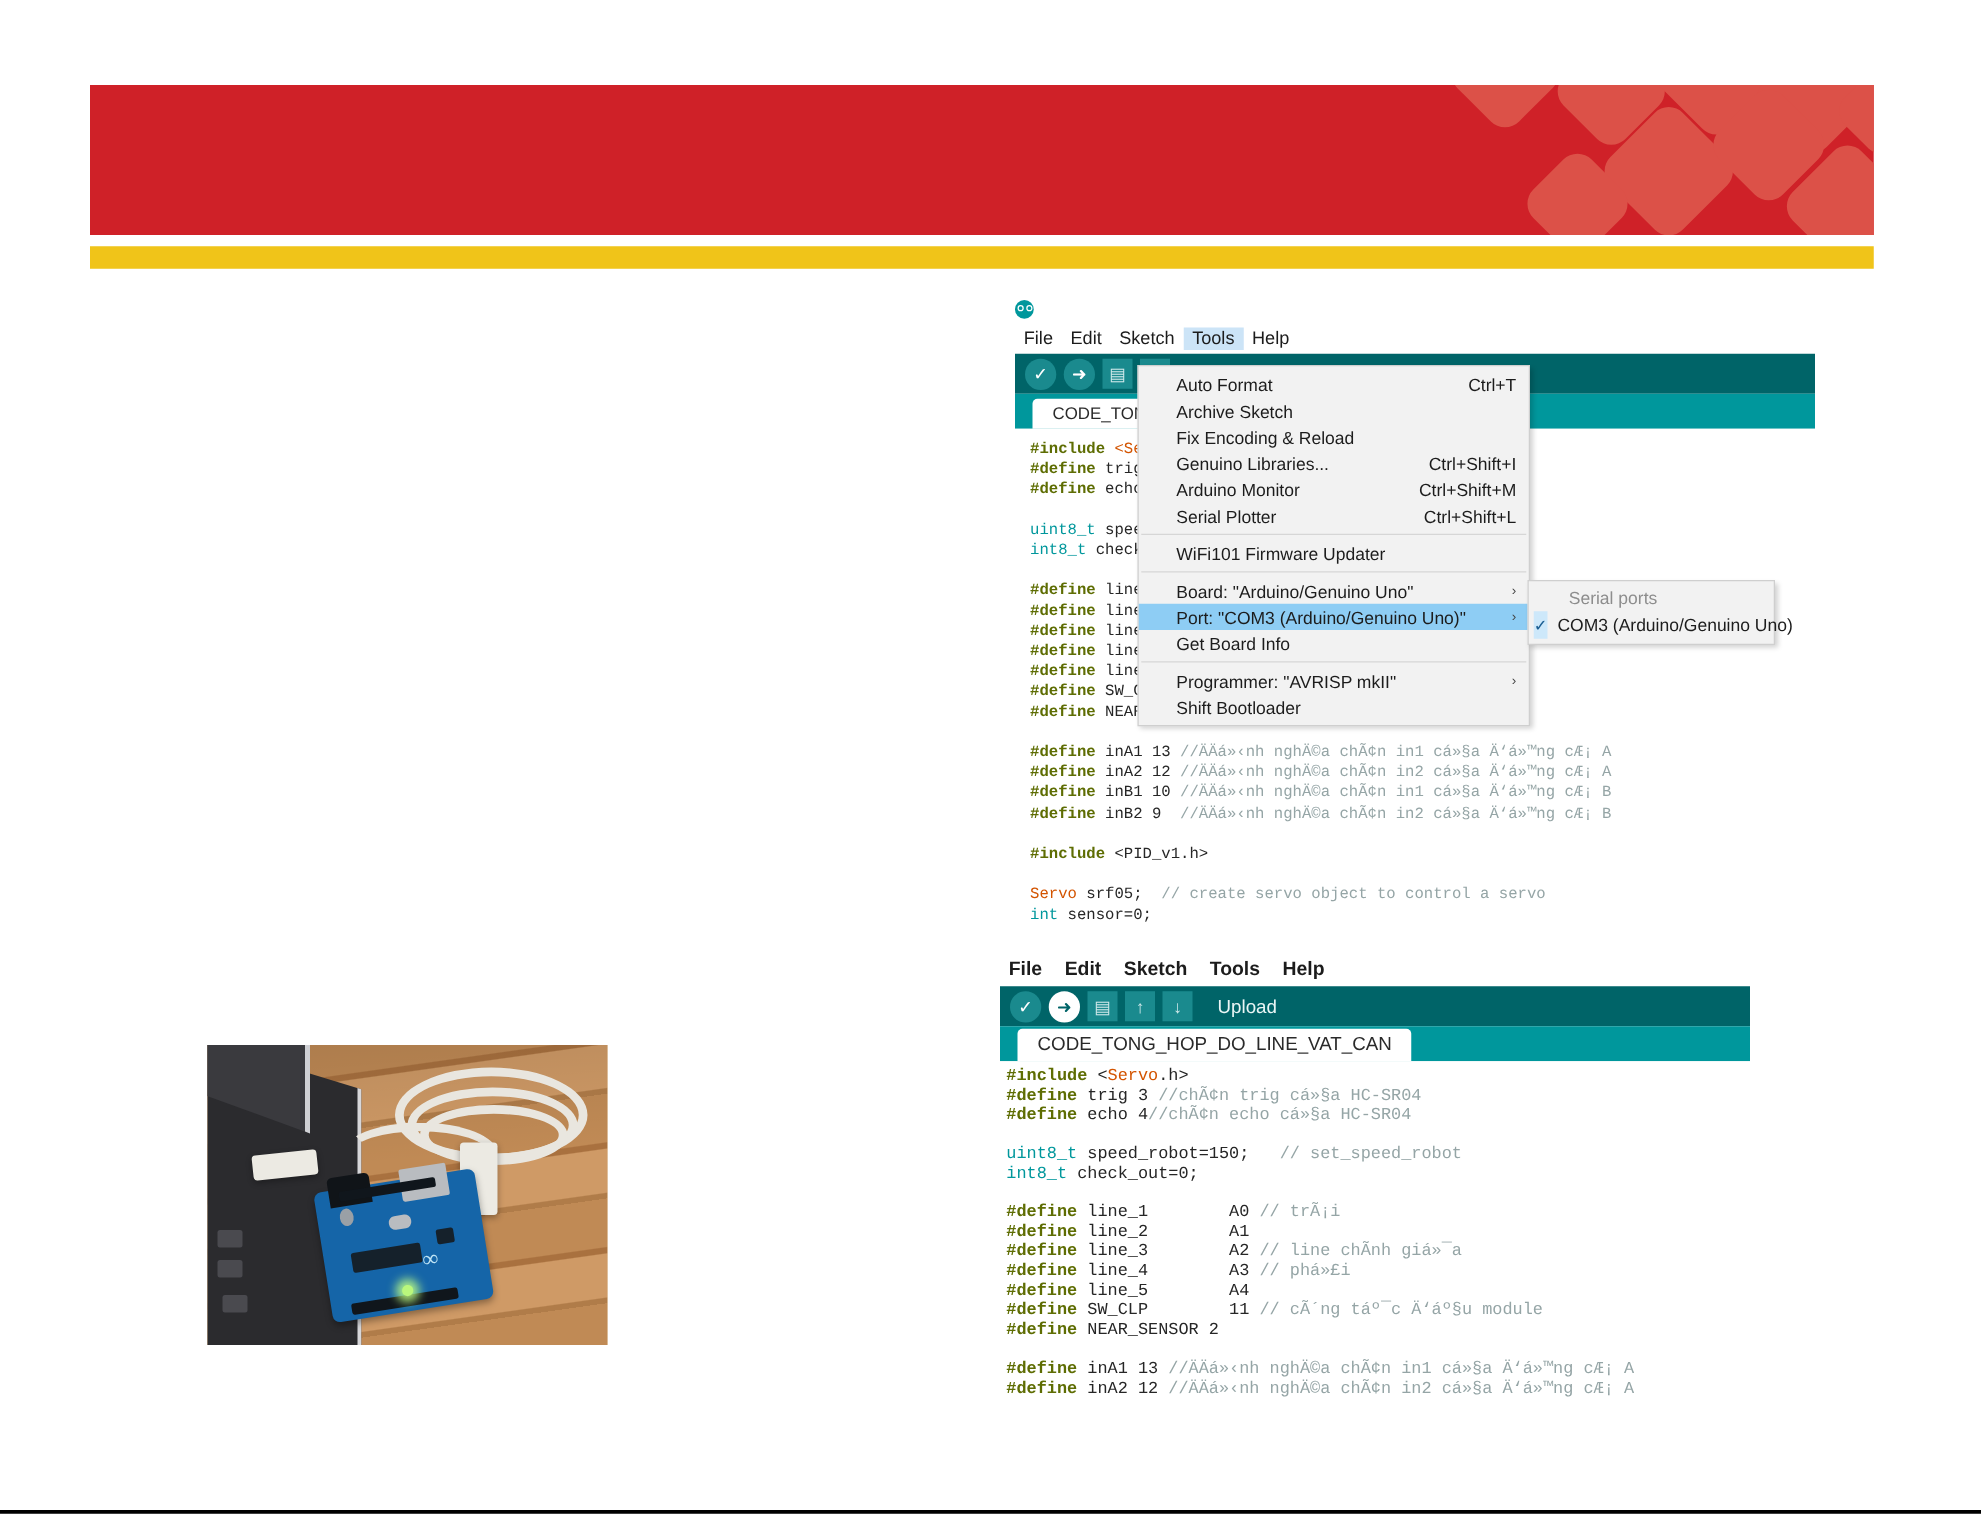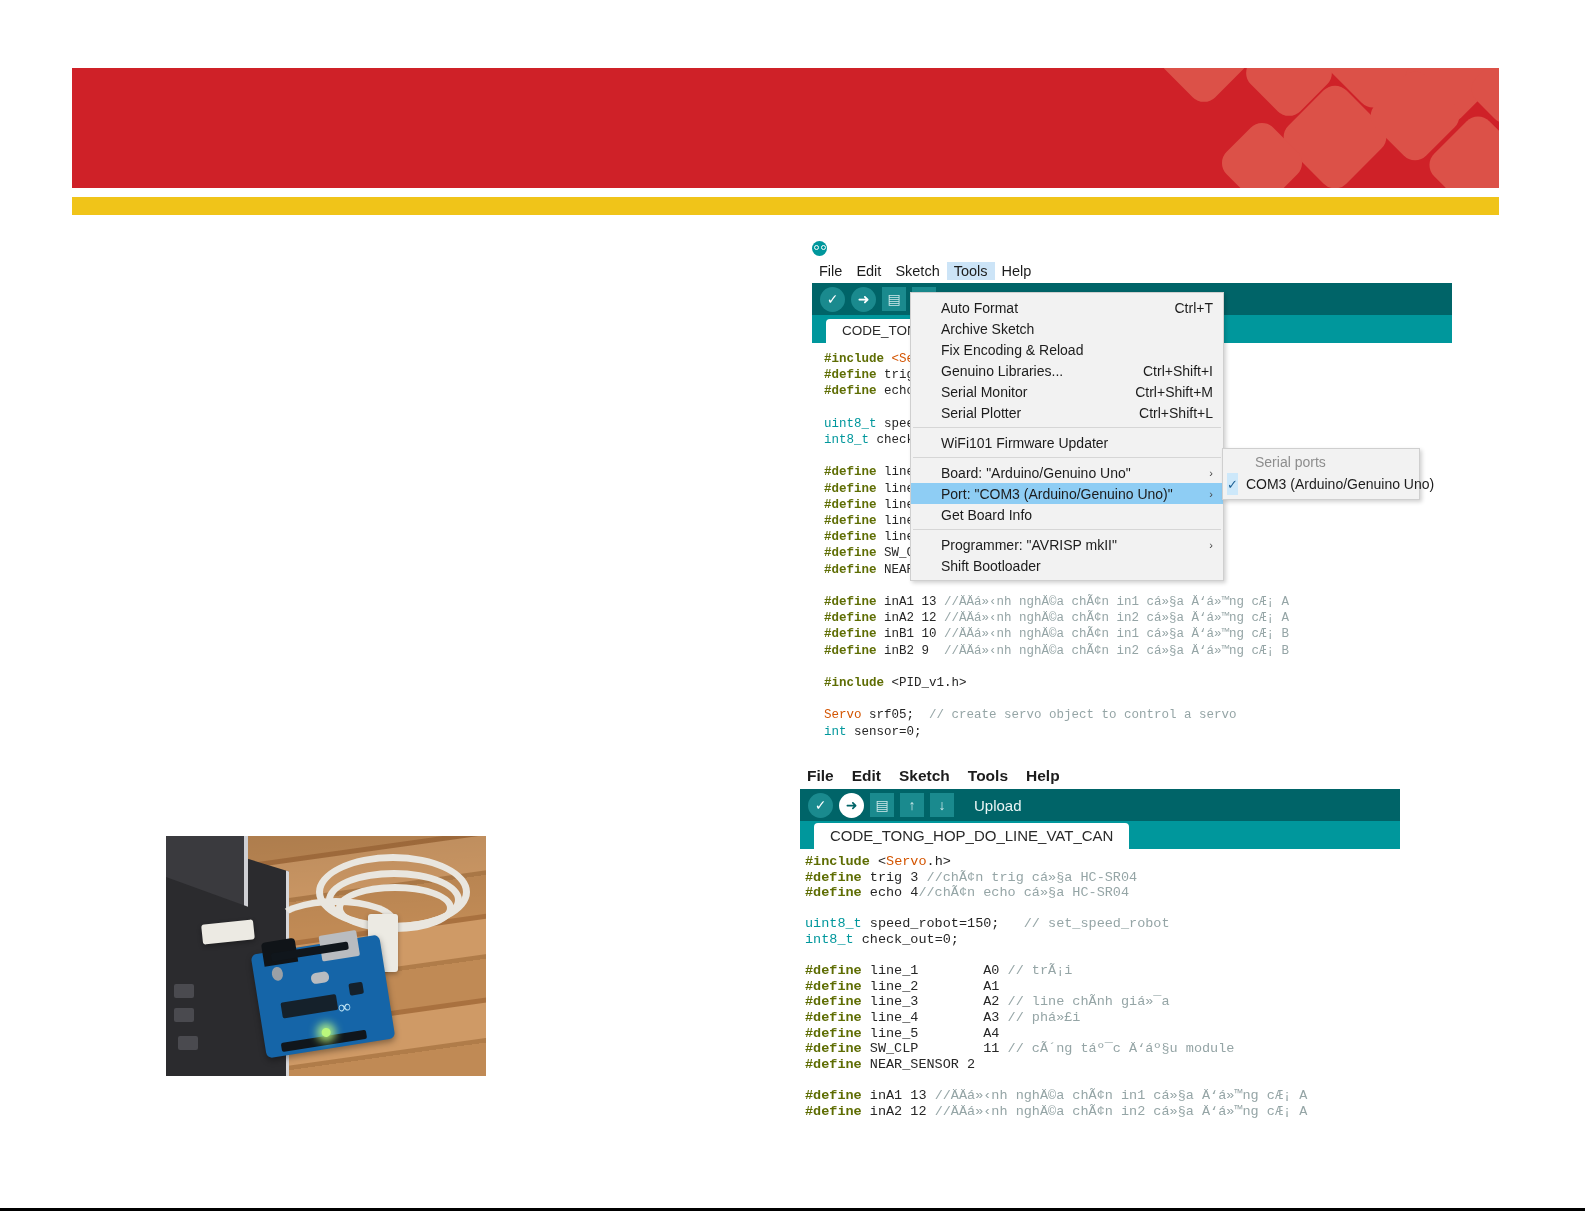--- a/index.html
+++ b/index.html
@@ -392,21 +392,21 @@
       <div class="menu-item">
         <span class="lbl">Fix Encoding &amp; Reload</span>
         <span class="spacer"></span>
       </div>
       <div class="menu-item">
         <span class="lbl">Genuino Libraries...</span>
         <span class="spacer"></span>
         <span class="acc">Ctrl+Shift+I</span>
       </div>
       <div class="menu-item">
-        <span class="lbl">Serial Monitor</span>
+        <span class="lbl">Arduino Monitor</span>
         <span class="spacer"></span>
         <span class="acc">Ctrl+Shift+M</span>
       </div>
       <div class="menu-item">
         <span class="lbl">Serial Plotter</span>
         <span class="spacer"></span>
         <span class="acc">Ctrl+Shift+L</span>
       </div>
       <div class="menu-sep"></div>
       <div class="menu-item">
@@ -433,21 +433,21 @@
         <span class="lbl">Programmer: "AVRISP mkII"</span>
         <span class="spacer"></span>
         <span class="arrow">›</span>
       </div>
       <div class="menu-item">
         <span class="lbl">Shift Bootloader</span>
         <span class="spacer"></span>
       </div>
     </div>
 
-  <div class="submenu" style="left:1222px; top:448px; width:196px;">
+  <div class="submenu" style="left:1222px; top:464px; width:196px;">
     <div class="sub-head">Serial ports</div>
     <div class="sub-item">
       <div class="check-box">✓</div>
       <span>COM3 (Arduino/Genuino Uno)</span>
     </div>
   </div>
 
   <div class="ide" style="left:800px; top:766px; width:600px;">
 
     <div class="menubar" id="bottom-menubar" style="font-size:15.5px; font-weight:bold; gap:4px;">

